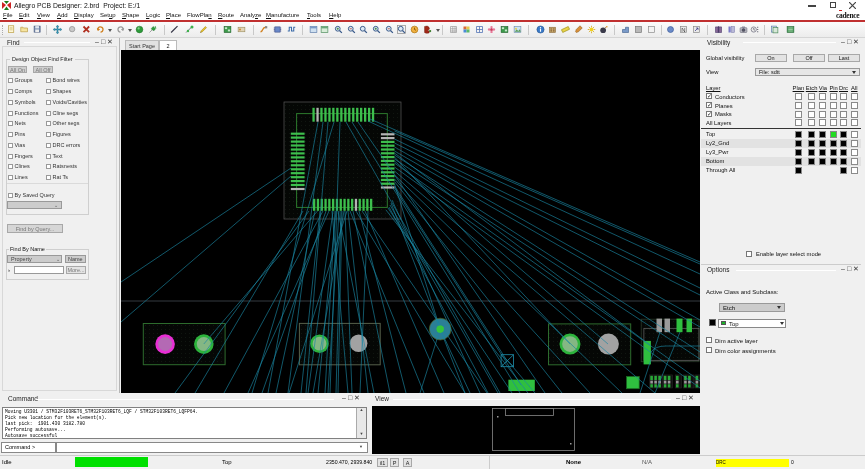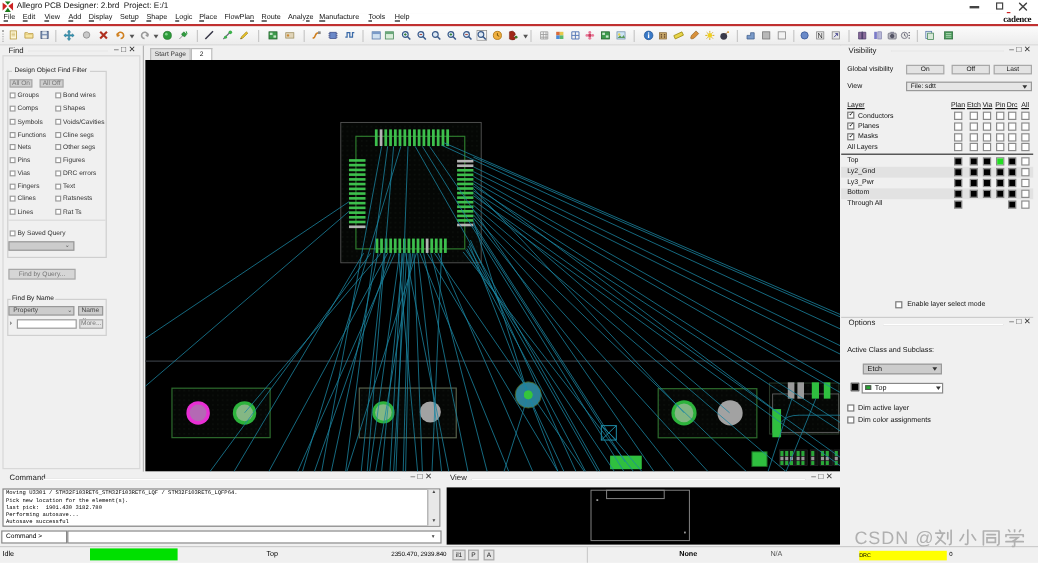--- a/index.html
+++ b/index.html
@@ -728,25 +728,14 @@
   <div class="abs btn" style="left:377px;top:2px;width:11px;height:9px;color:#222;line-height:8px;">il1</div>
   <div class="abs btn" style="left:390px;top:2px;width:9px;height:9px;color:#222;line-height:8px;">P</div>
   <div class="abs btn" style="left:403px;top:2px;width:9px;height:9px;color:#222;line-height:8px;">A</div>
   <div class="abs" style="left:489px;top:0;width:1px;height:14px;background:#ccc;"></div>
   <div class="abs" style="left:566px;top:3px;font-size:6px;line-height:7px;font-weight:bold;">None</div>
   <div class="abs" style="left:642px;top:3px;font-size:6px;line-height:7px;color:#555;">N/A</div>
   <div class="abs" style="left:716px;top:3px;width:73px;height:8px;background:#ffff00;font-size:4.5px;line-height:8px;color:#000;">DRC</div>
   <div class="abs" style="left:791px;top:3px;font-size:5px;line-height:7px;">0</div>
 </div>
 
-<div class="abs" id="watermark" style="left:712px;top:440px;width:153px;height:16px;">
-      <span style="position:absolute;left:0;top:1px;font-size:15px;line-height:15px;letter-spacing:0.8px;color:#b0b0b0;">CSDN @</span>
-      <svg style="position:absolute;left:67px;top:0.5px;" width="78" height="16" viewBox="0 0 78 16">
-<g stroke="#b0b0b0" stroke-width="1.4" fill="none" stroke-linecap="round">
-<path d="M4 0.8 L4.8 2.2 M0.8 3.2 H8.2 M6.8 3.6 Q5.5 8.5 0.8 12.5 M2.2 6.5 Q5.5 9.5 8.8 12.3 M10.8 2.8 V8 M13.6 0.8 V11.5 Q13.6 12.8 12.2 12.8"></path>
-<path d="M27.5 0.5 V11.5 Q27.5 13 25.5 12.5 M24 4.5 Q23 7.5 21 9.5 M31 4.5 Q32.5 7 34 9"></path>
-<path d="M40.5 1.5 V13 M40.5 1.5 H53.5 M53.5 1.5 V12 Q53.5 13.2 52.2 13.2 M43.5 4.5 H50.5 M43.5 7.2 H50.5 V11 H43.5 Z"></path>
-<path d="M61.5 0.5 L62.5 2 M66.5 0.3 V2 M71.5 0.5 L70.5 2 M59.3 4.6 V6 M59.3 4.6 H73.7 M73.7 4.6 V6 M62.7 7 H69.3 Q66.5 9.5 65 9.8 M59.3 10.4 H73.7 M66.5 9.8 V13.5 Q66.5 14.8 64.7 14.3"></path>
-</g>
-      </svg>
-    </div>
 
 </div>
 
 </body></html>

